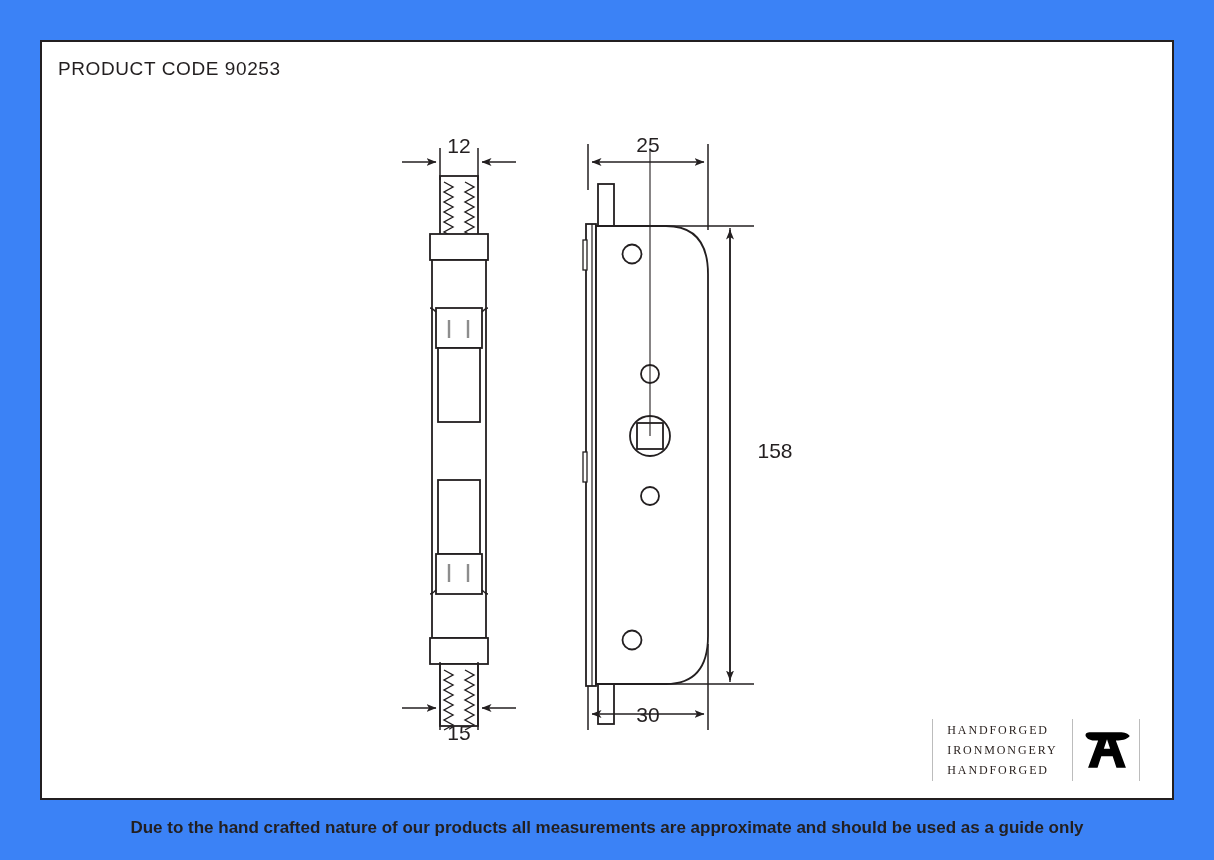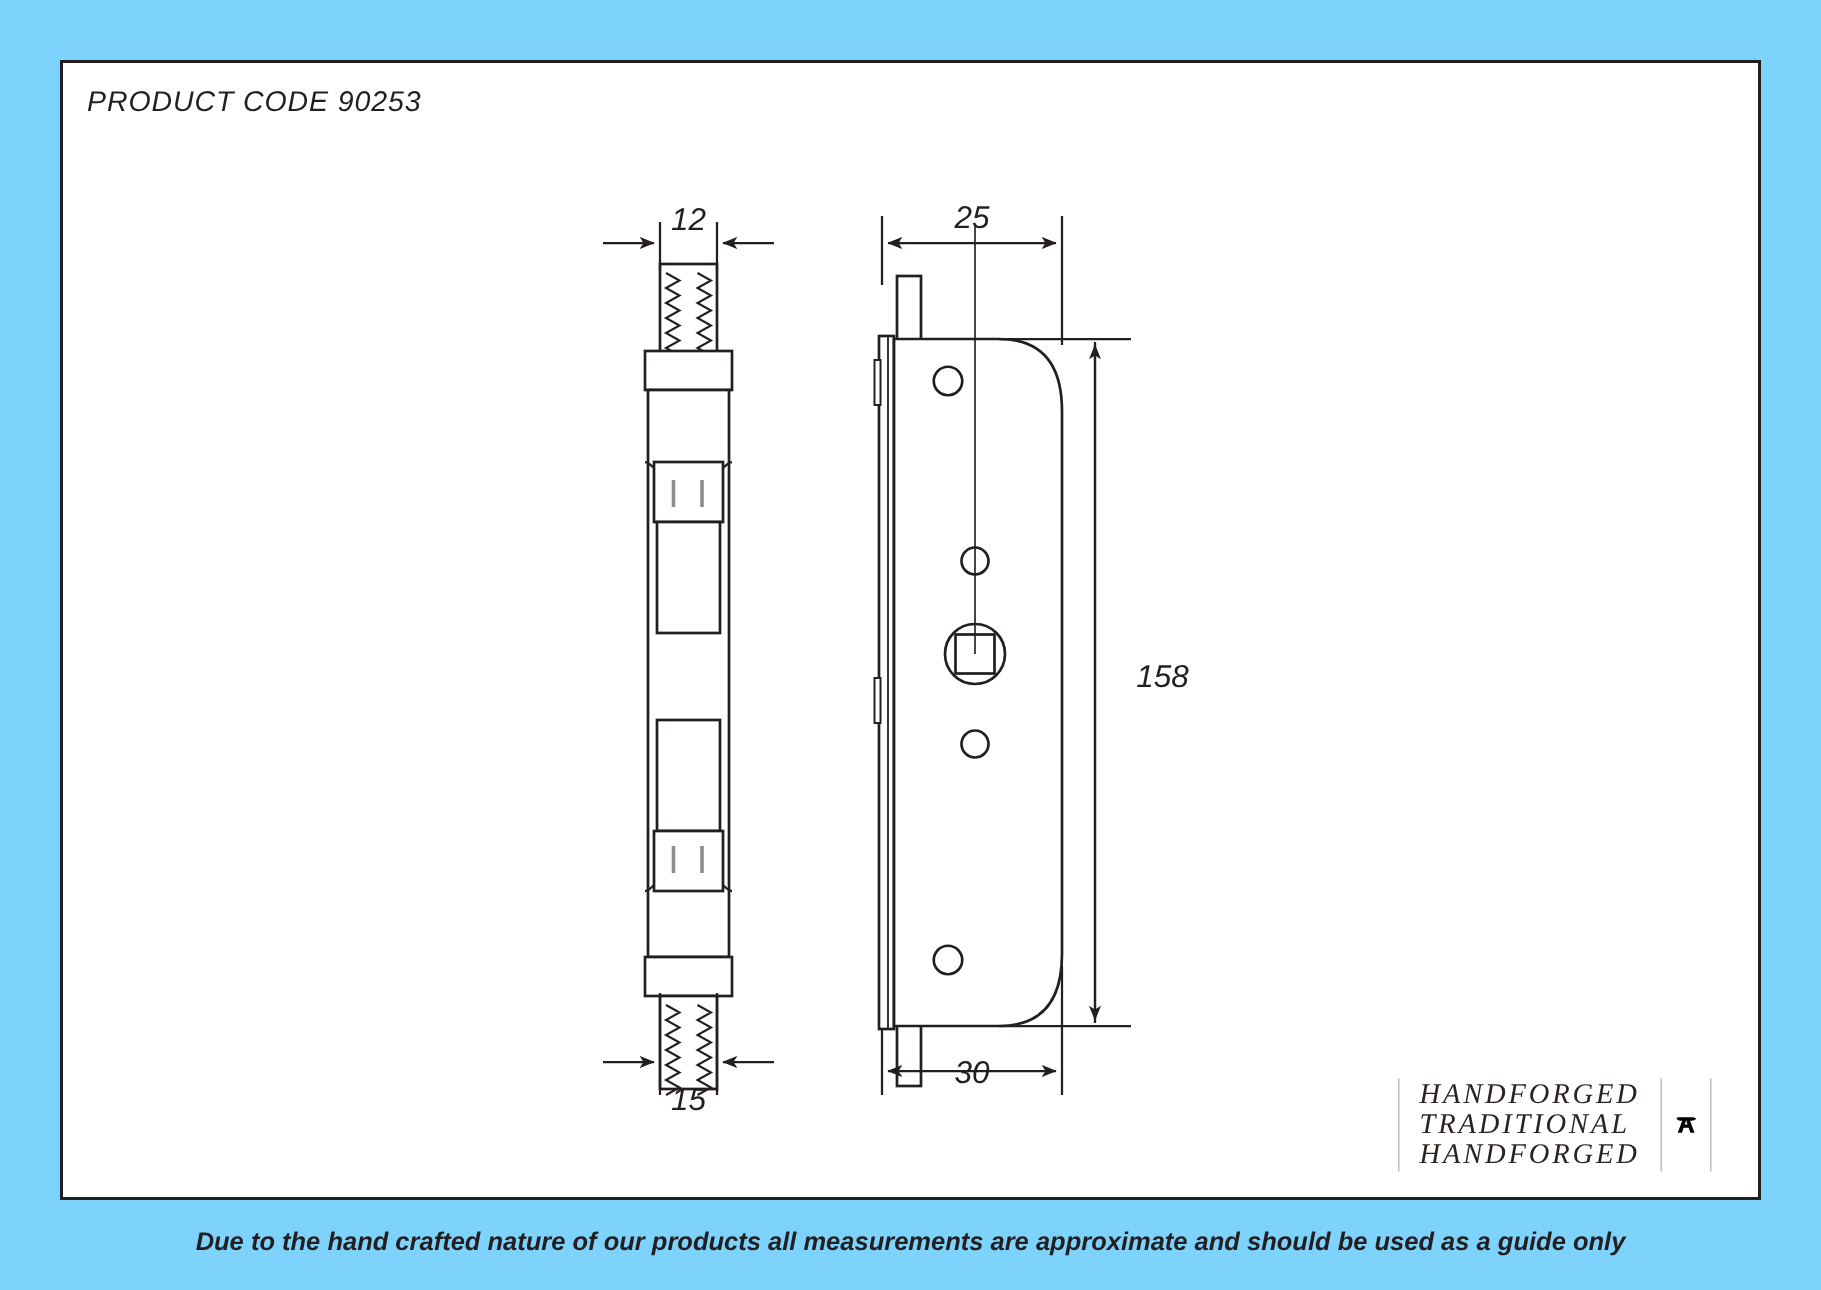--- a/index.html
+++ b/index.html
@@ -14,22 +14,21 @@
     font-family: "Liberation Sans", sans-serif;
     overflow: hidden;
     position: relative;
   }
 
   #sheet {
     position: absolute;
     left: 0; top: 0;
     width: 1214px;
     height: 860px;
-    background: #7dd3fc;
-    font-style: italic;
+    background: #3b82f6;
   }
 
   
   #frame {
     position: absolute;
     left: 40px;
     top: 40px;
     width: 1134px;
     height: 760px;
     border: 2px solid #231f20;
@@ -83,21 +82,21 @@
     align-items: center;
   }
   #logo-rule-left {
     width: 2px;
     height: 62px;
     background: #bcbcbc;
     margin-right: 14px;
   }
   #logo-words {
     font-family: "Liberation Serif", serif;
-    font-size: 19px;
+    font-size: 12px;
     line-height: 20px;
     letter-spacing: 1.9px;
     color: #2b2320;
     text-align: left;
     white-space: nowrap;
   }
   #logo-rule-mid {
     width: 2px;
     height: 62px;
     background: #bcbcbc;
@@ -241,21 +240,21 @@
       <text x="608" y="112">25</text>
       <text x="735" y="418">158</text>
       <text x="608" y="682">30</text>
     </g>
   </svg>
 
   <div id="logo-block">
     <div id="logo-rule-left"></div>
     <div id="logo-words">
       <div>HANDFORGED</div>
-      <div>TRADITIONAL</div>
+      <div>IRONMONGERY</div>
       <div>HANDFORGED</div>
     </div>
     <div id="logo-rule-mid"></div>
     <svg id="logo-anvil" viewBox="0 0 76 72">
       <path d="M4,13 C4,10 6,8 12,8 L58,8 C66,8 72,10 74,14 C71,18 64,21 56,21 L52,21 L68,64 L53,64 L47,46 L29,46 L23,64 L8,64 L24,21 L18,21 C10,21 5,17 4,13 Z" fill="#000000"></path>
       <path d="M33,34 L43,34 L38,19 Z" fill="#ffffff"></path>
     </svg>
     <div id="logo-rule-right"></div>
   </div>
 

